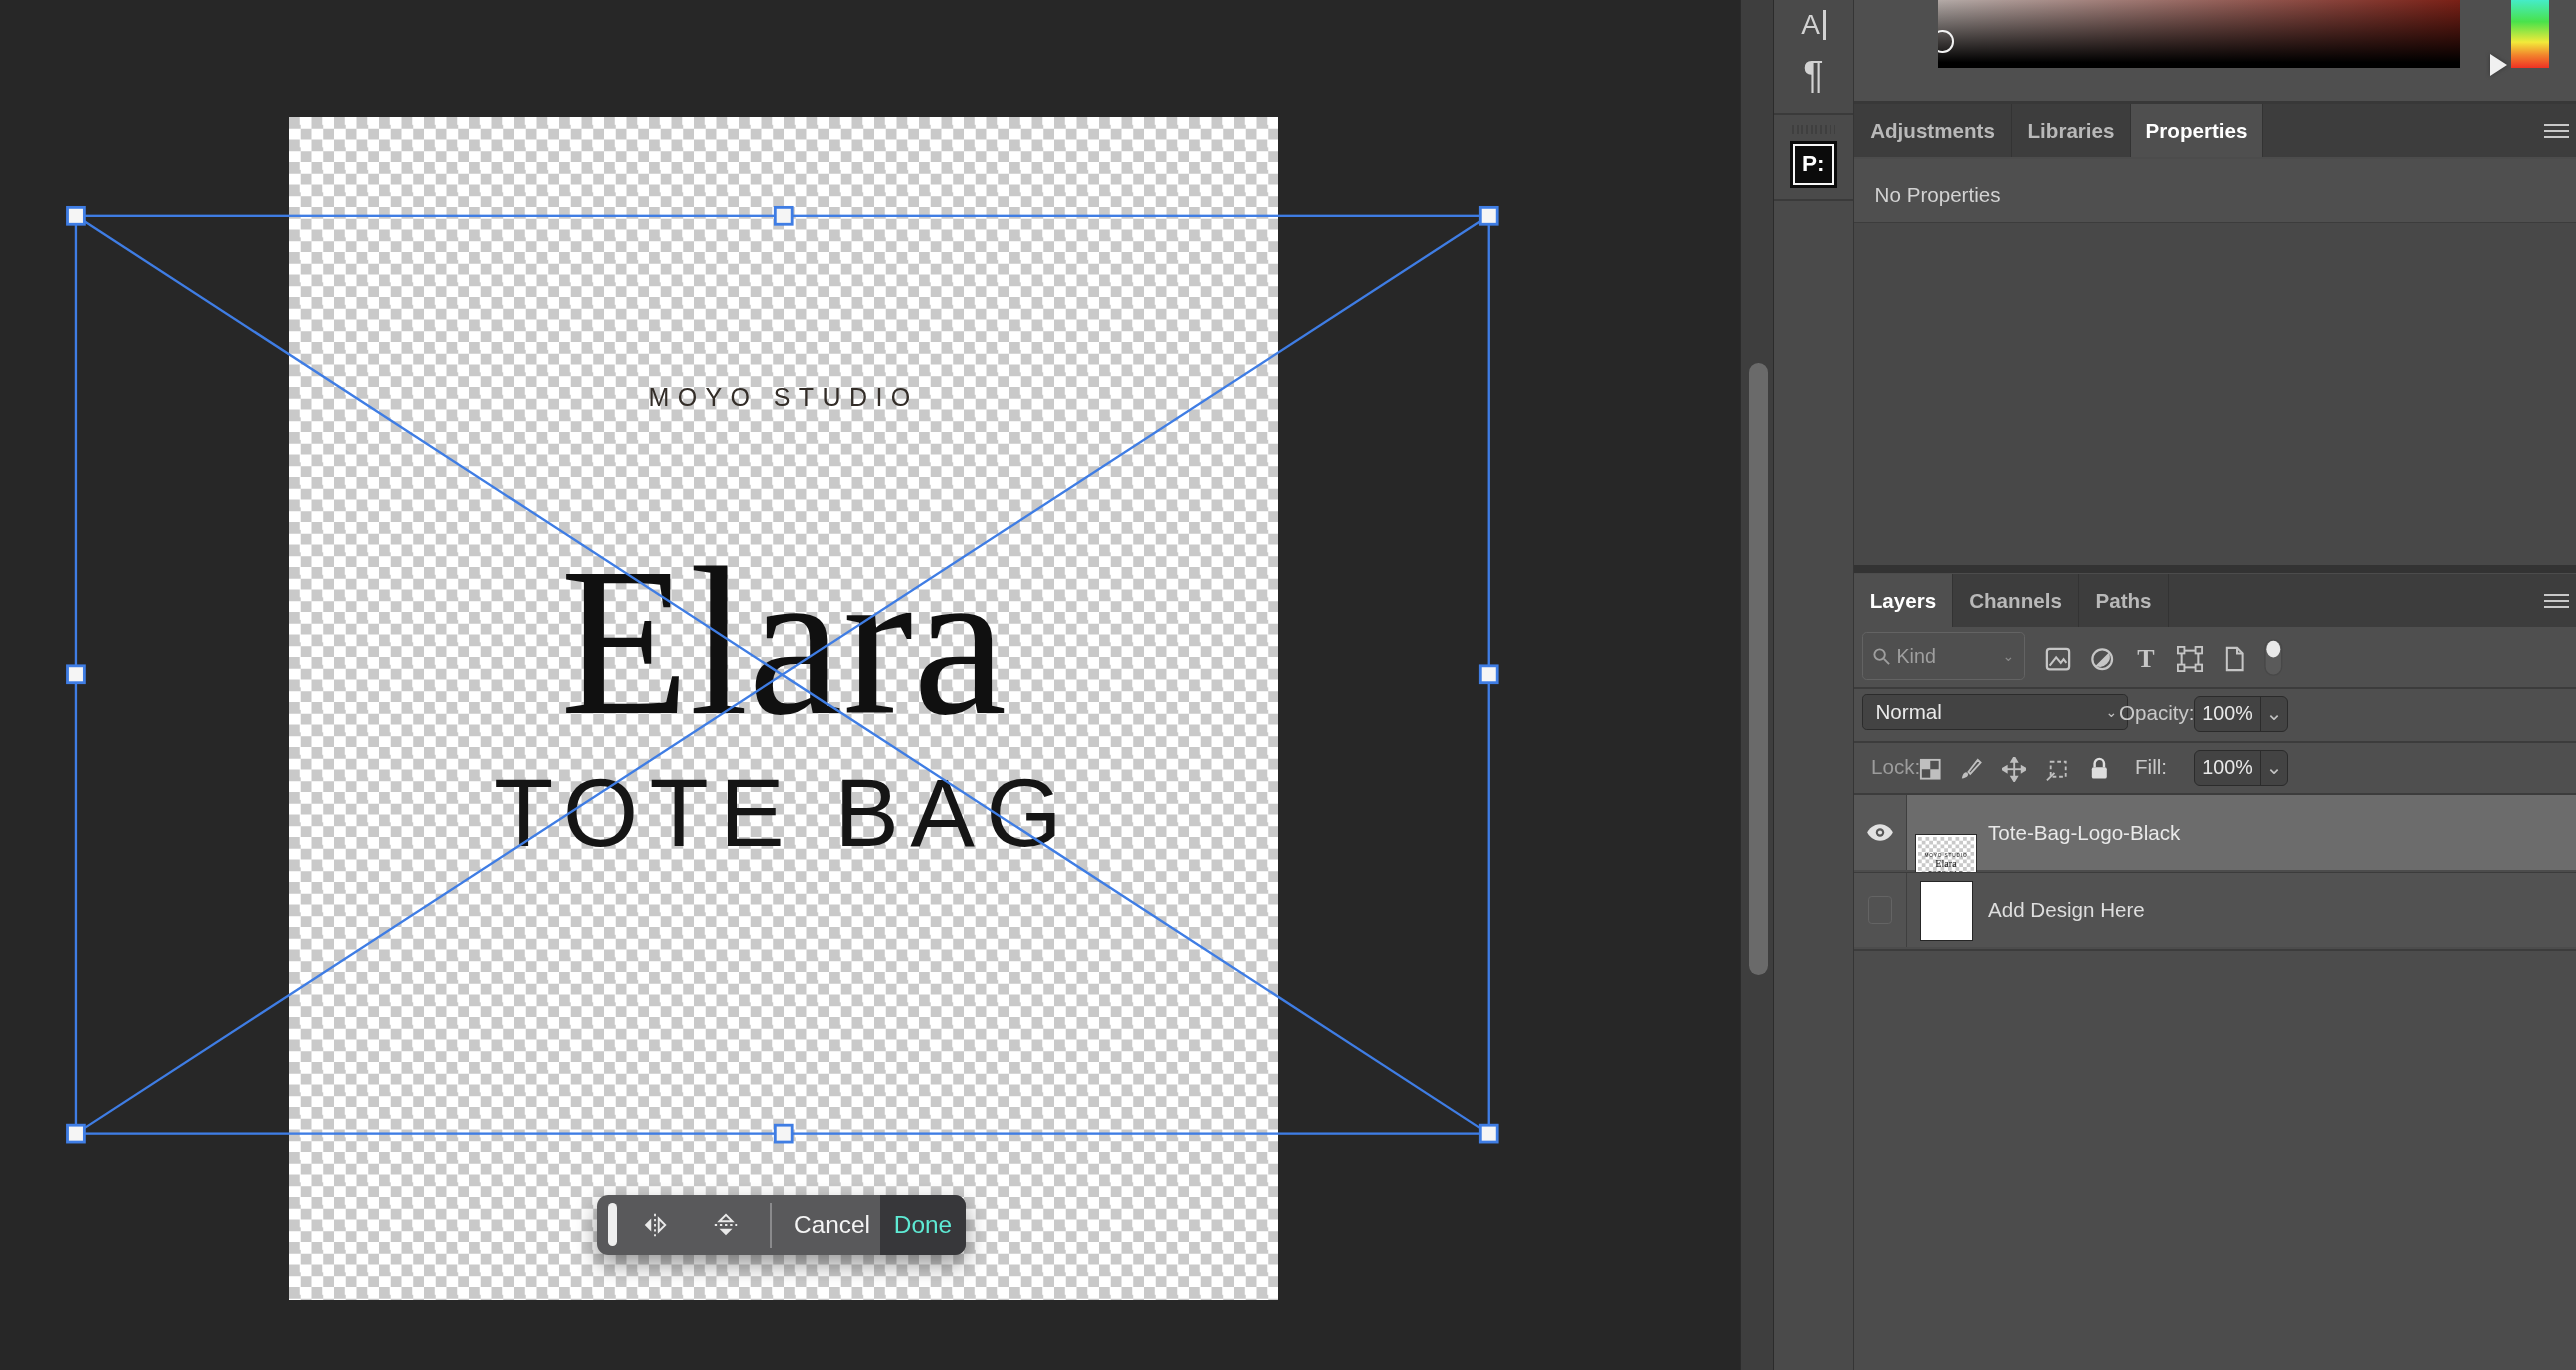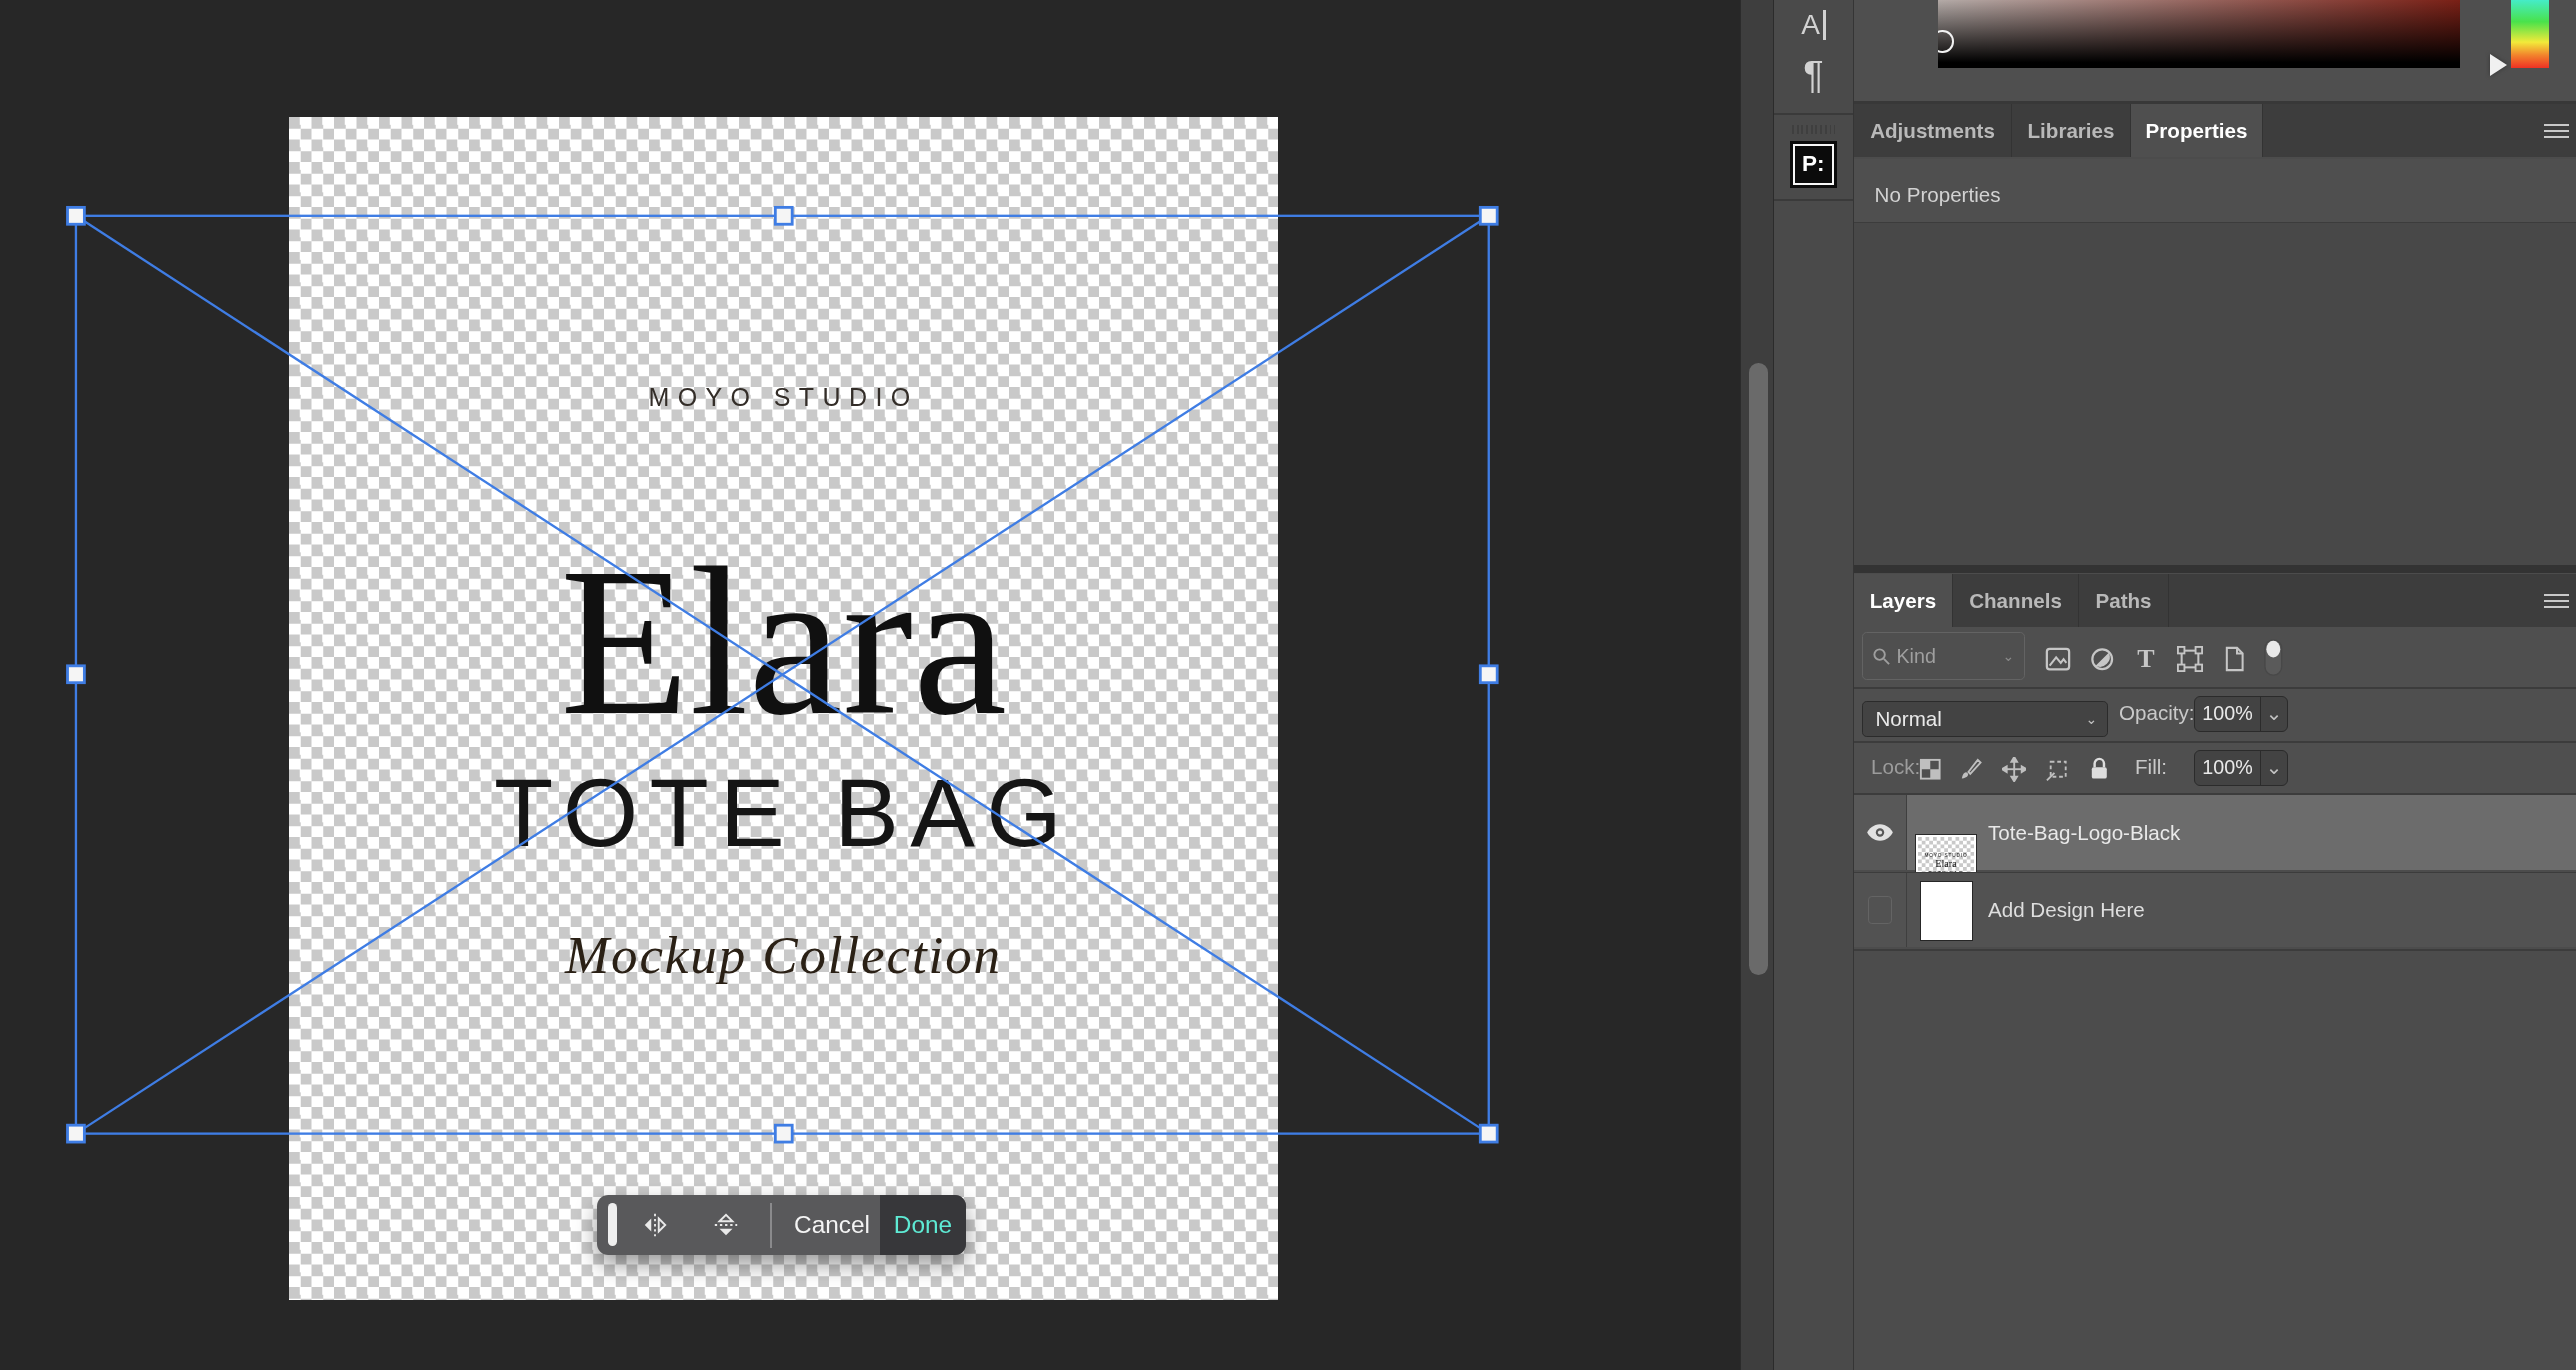--- a/index.html
+++ b/index.html
@@ -99,21 +99,20 @@
 <body>
 
 <div class="app">
 
   <div class="abs canvas-area">
 
     <div class="abs document checker">
       <div class="abs doc-text doc-brand">MOYO STUDIO</div>
       <div class="abs doc-text doc-title">Elara</div>
       <div class="abs doc-text doc-subtitle">TOTE BAG</div>
-      <div class="abs doc-text doc-tagline">Mockup Collection</div>
     </div>
 
     <svg class="abs transform-svg" width="1740" height="1371" viewBox="0 0 1856 1462">
       <g stroke="#3f7de4" stroke-width="2.5" fill="none">
         <rect x="81" y="230" width="1507" height="979"></rect>
         <line x1="81" y1="230" x2="1588" y2="1209"></line>
         <line x1="1588" y1="230" x2="81" y2="1209"></line>
       </g>
       <g fill="#f5f5f5" stroke="#3f7de4" stroke-width="3">
         <rect x="72" y="221" width="18" height="18"></rect>
@@ -246,21 +245,21 @@
       <div class="abs" style="left:409px;top:11.3px;">
         <svg width="20.6" height="39" viewBox="0 0 22 42">
             <rect x="2" y="2" width="18" height="38" rx="9" fill="#5a5a5a" stroke="#484848" stroke-width="1.5"></rect>
             <ellipse cx="11" cy="12" rx="7.5" ry="9" fill="#e8e8e8"></ellipse>
           </svg>
       </div>
     </div>
     <div class="abs row-sep" style="top:687px;"></div>
 
     <div class="abs lrow" style="top:689px;height:52px;">
-      <div class="abs select" style="left:7.5px;top:12px;width:246px;height:36px;">
+      <div class="abs select" style="left:7.5px;top:5px;width:266px;height:36px;">
         <span style="margin-left:13px;">Normal</span>
         <span style="margin-left:auto;margin-right:9.4px;font-size:14px;color:#c2c2c2;">⌄</span>
       </div>
       <span class="abs flabel" style="left:265px;top:12.2px;">Opacity:</span>
       <div class="abs valbox" style="left:340px;top:6.6px;">
         <div class="v">100%</div>
         <div class="c">⌄</div>
       </div>
     </div>
     <div class="abs row-sep" style="top:741px;"></div>

